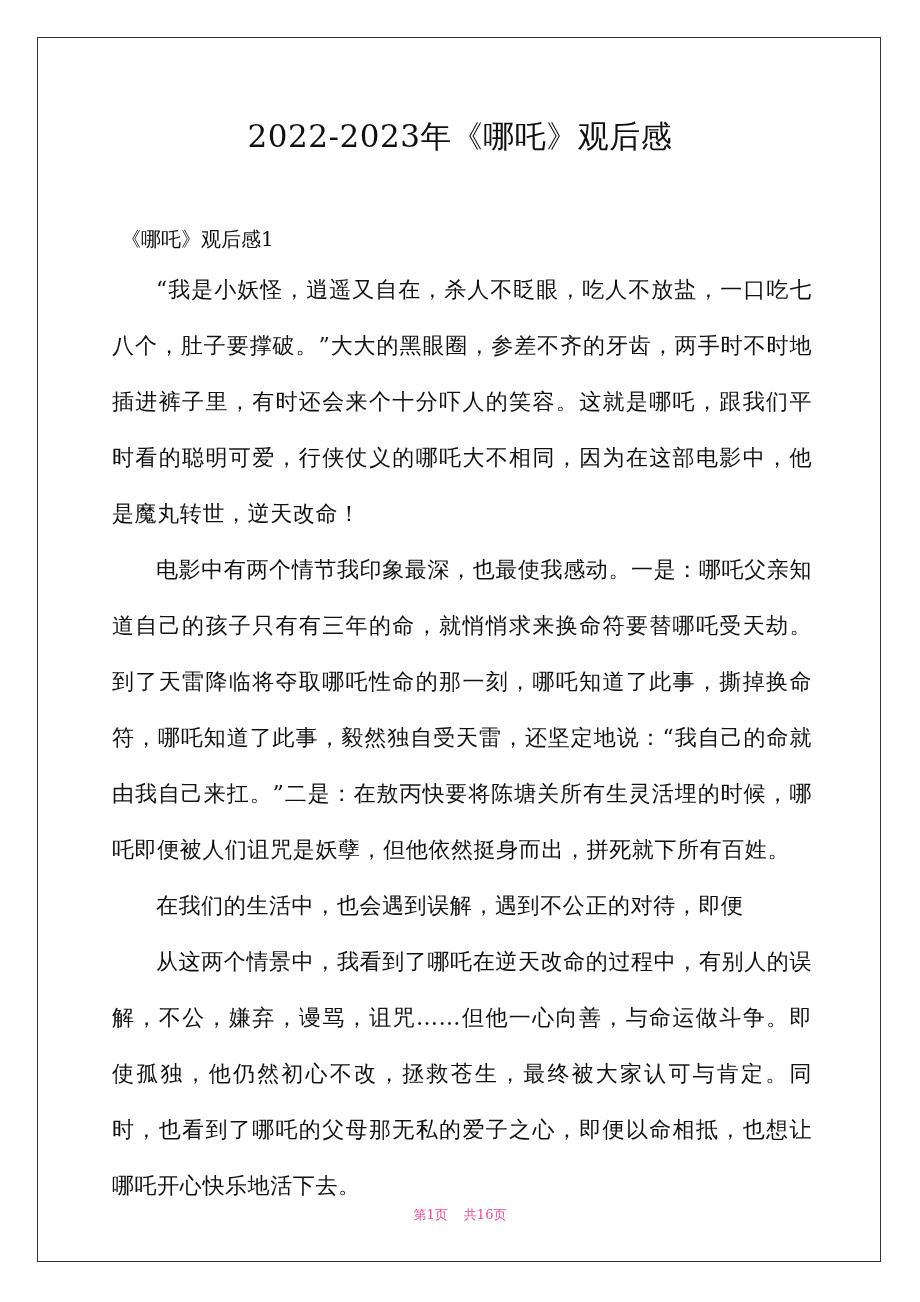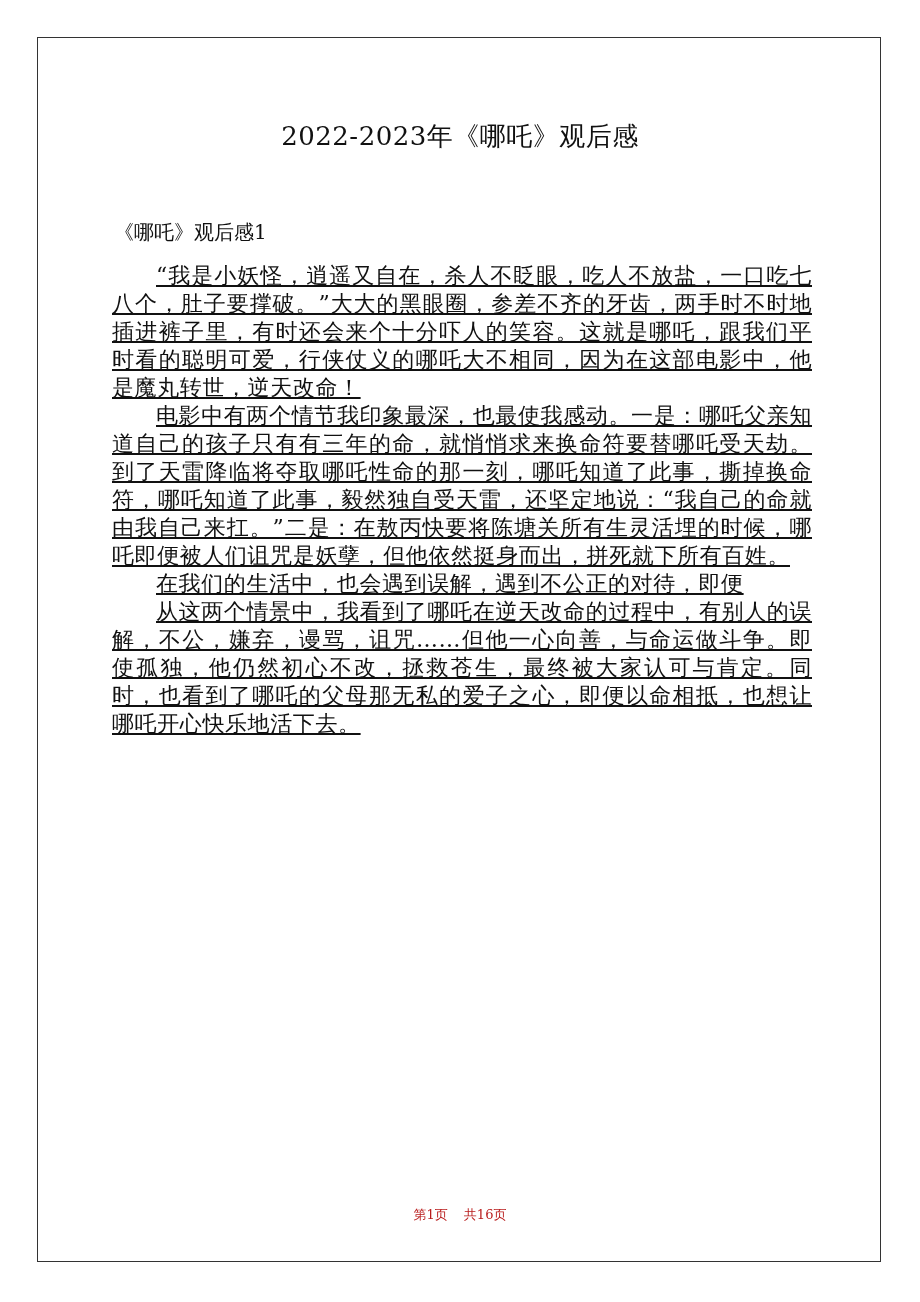--- a/index.html
+++ b/index.html
@@ -23,60 +23,59 @@
       height: 1225px;
       border: 1.5px solid #333333;
       box-sizing: border-box;
     }
     .doc-title {
       position: absolute;
       left: 0;
       top: 110px;
       width: 920px;
       text-align: center;
-      font-size: 26px;
+      font-size: 31px;
       line-height: 52px;
       font-weight: normal;
       letter-spacing: 0.5px;
       margin: 0;
     }
     .section-heading {
       position: absolute;
       left: 114px;
       top: 214px;
       font-size: 20px;
       line-height: 36px;
-      margin: 0;
+      margin: 7px;
       font-weight: normal;
     }
     .body-text {
       position: absolute;
       left: 112px;
       top: 262px;
       width: 700px;
     }
     .para {
       margin: 0;
       font-size: 22px;
-      line-height: 28px;
+      line-height: 56px;
       text-indent: 44px;
       text-align: justify;
       text-justify: inter-character;
       letter-spacing: 0.6px;
-      text-decoration: underline;
     }
     .page-footer {
       position: absolute;
       left: 0;
       top: 1205px;
       width: 920px;
       text-align: center;
       font-size: 13px;
       line-height: 20px;
-      color: #b91c1c;
+      color: #ec4899;
     }
     .page-footer span + span {
       margin-left: 16px;
     }
   </style>
 </head>
 <body>
 
 <div class="page-frame"></div>
 

